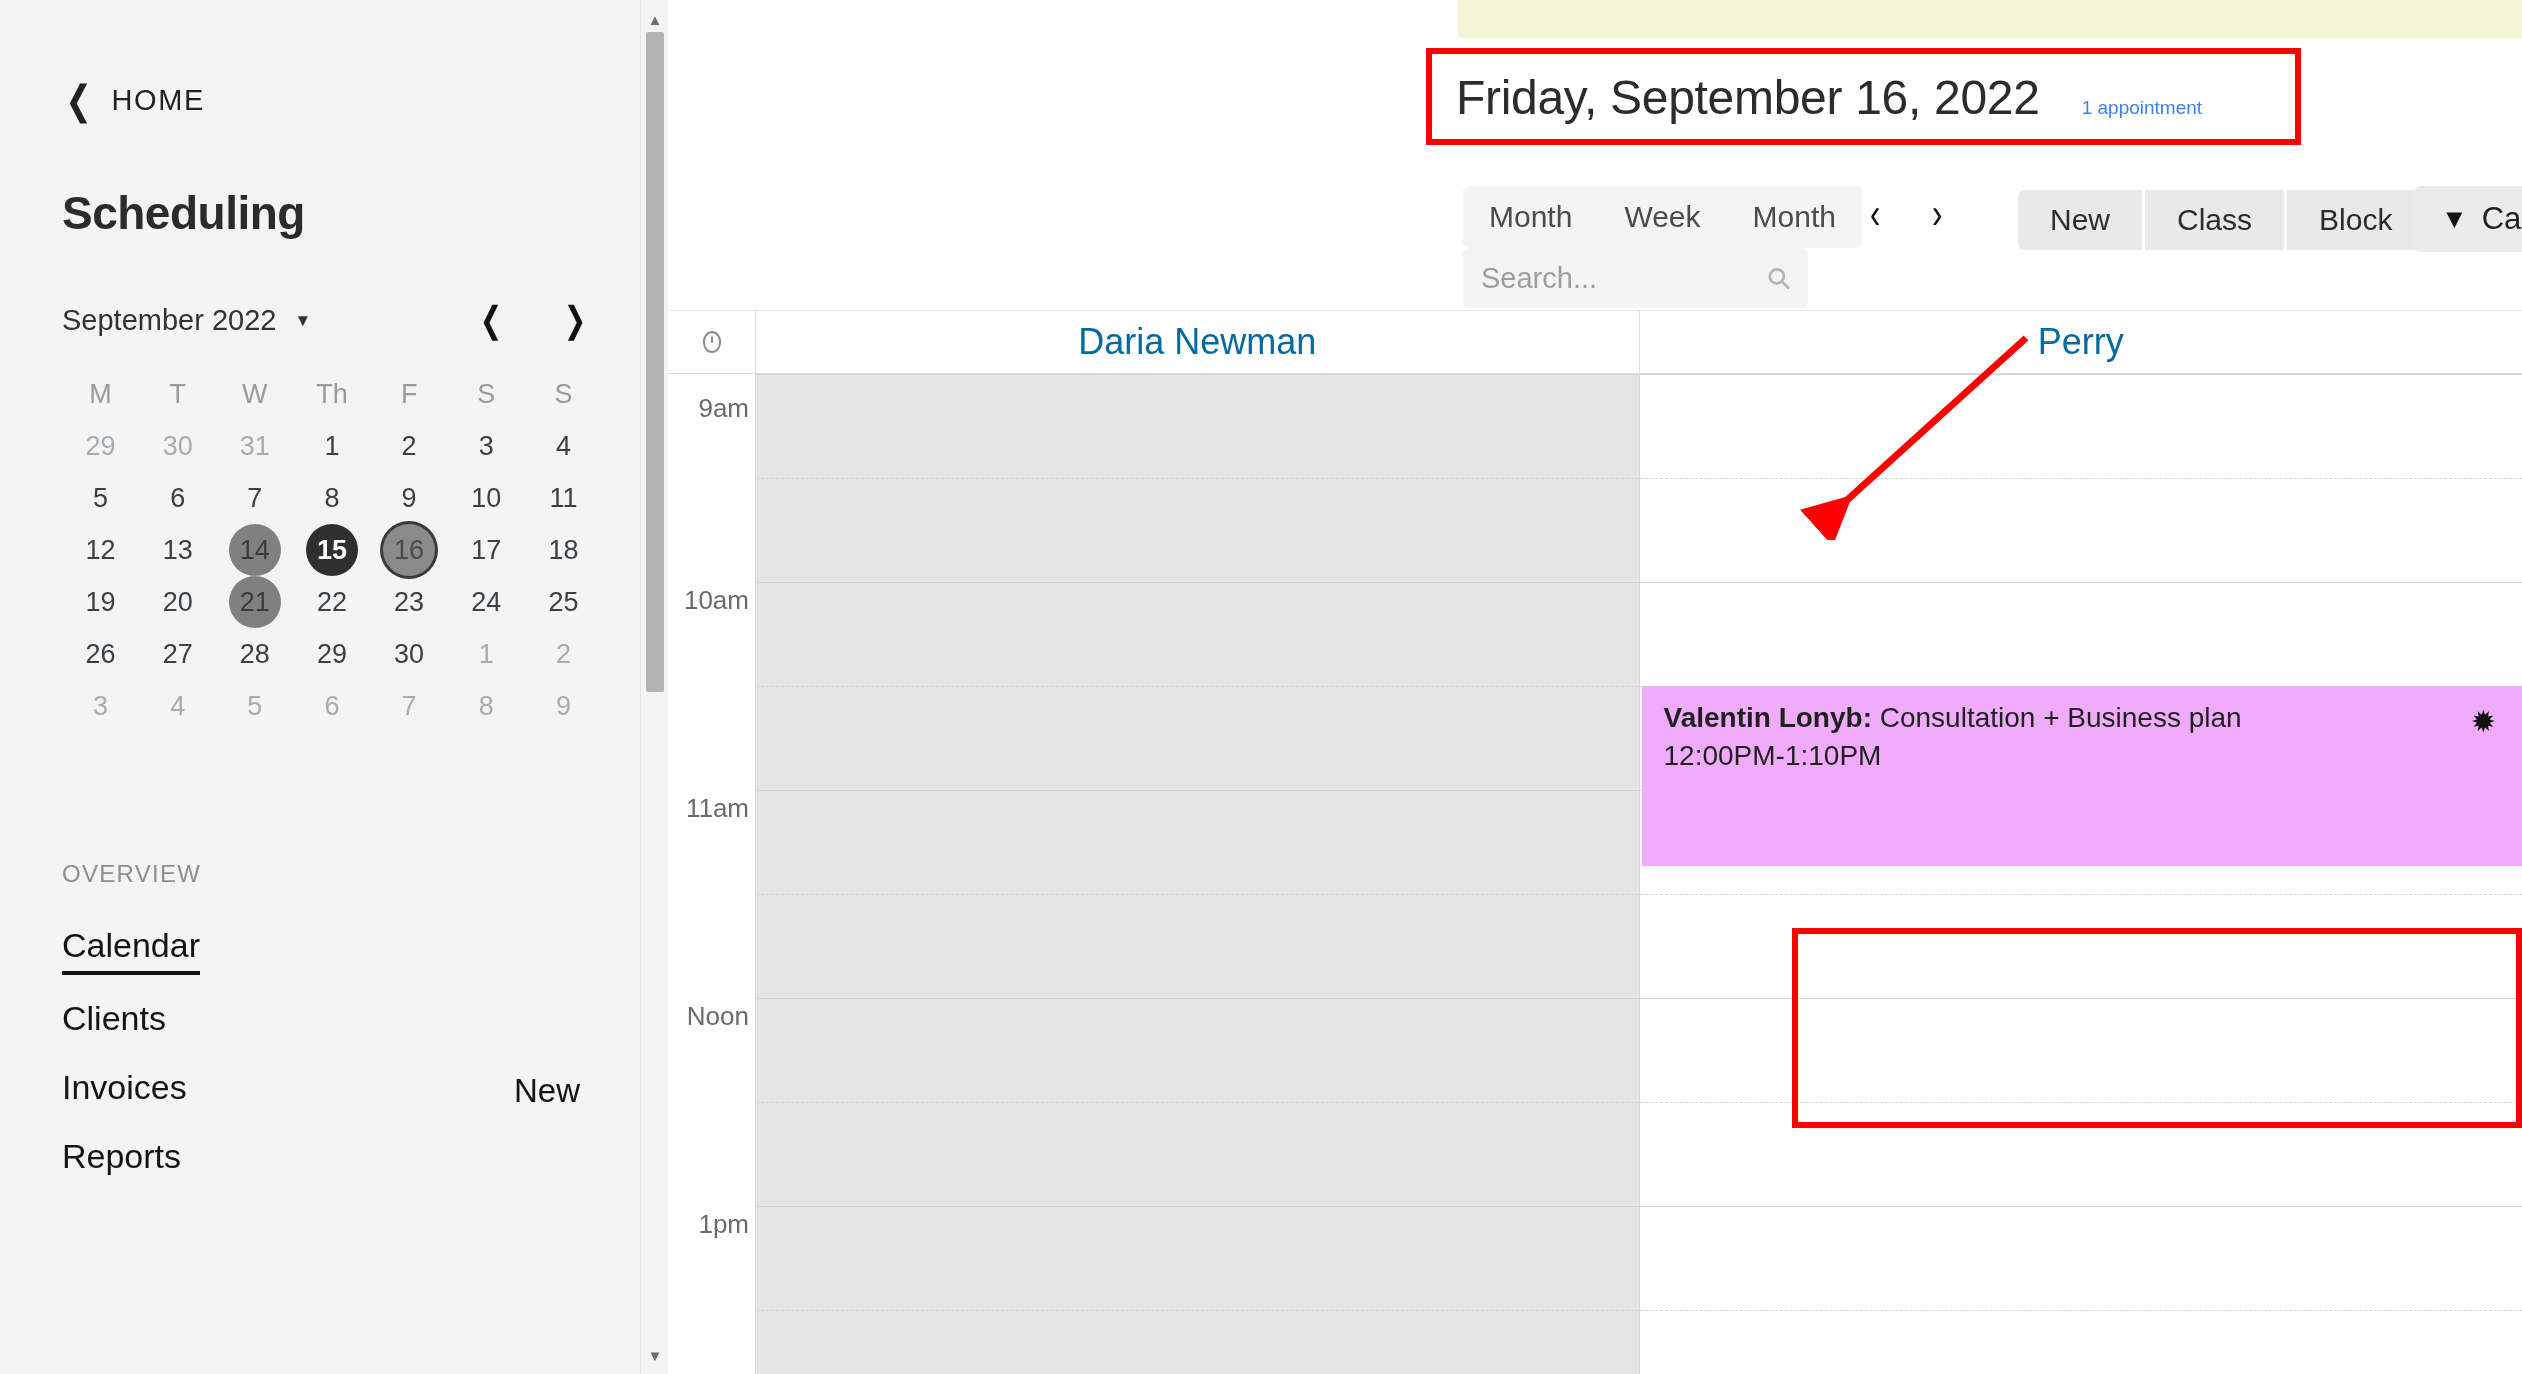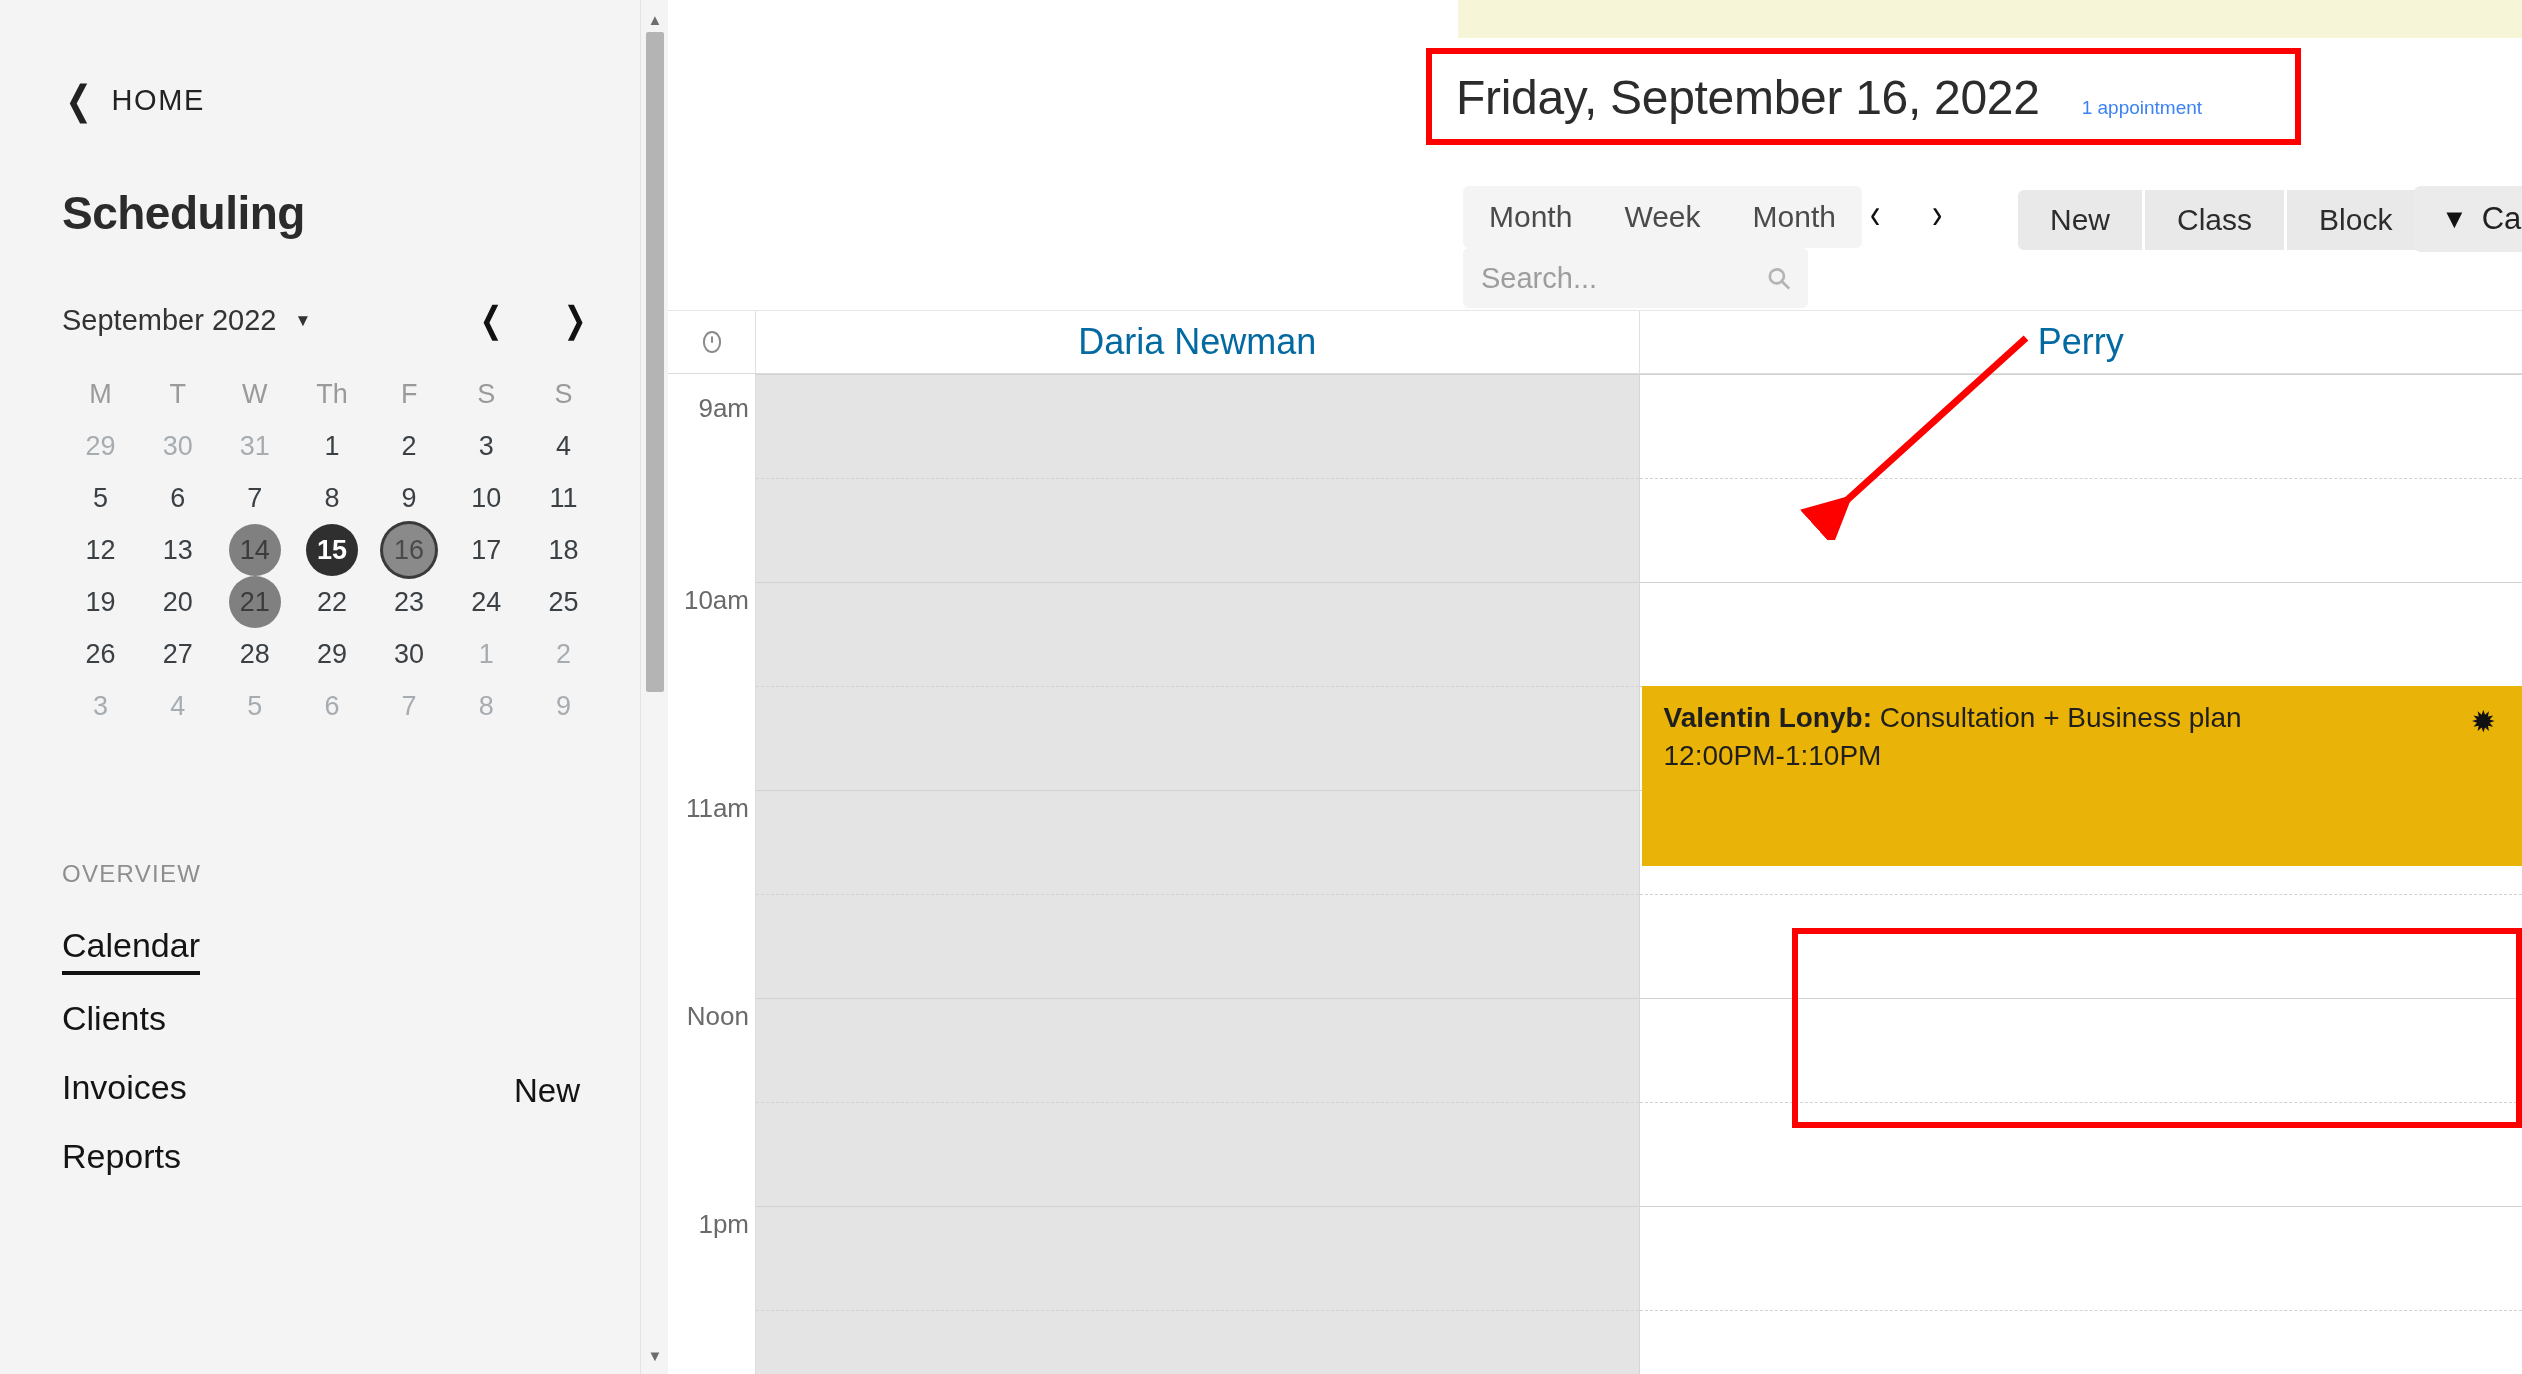--- a/index.html
+++ b/index.html
@@ -196,21 +196,21 @@
   }
   .col {
     flex: 1; position: relative; border-right: 1px solid #d6d6d6;
   }
   .col.busy { background: #e4e4e4; }
   .col:last-child { border-right: none; }
   .hr-solid { position: absolute; left: 0; right: 0; height: 0; border-top: 1px solid #d2d2d2; }
   .hr-dash  { position: absolute; left: 0; right: 0; height: 0; border-top: 1px dashed #d2d2d2; }
 
   .appt {
-    position: absolute; left: 2px; right: 0; background: #eab308;
+    position: absolute; left: 2px; right: 0; background: #f0abfc;
     padding: 16px 22px; cursor: pointer;
   }
   .appt-line1 { font-size: 28px; color: #1f1f1f; }
   .appt-line1 b { font-weight: 700; }
   .appt-line2 { font-size: 28px; color: #1f1f1f; margin-top: 6px; }
   .appt-star { position: absolute; right: 26px; top: 18px; font-size: 30px; color: #111; }
 
   .red-box2 {
     position: absolute; border: 6px solid #fd0000; pointer-events: none;
   }

